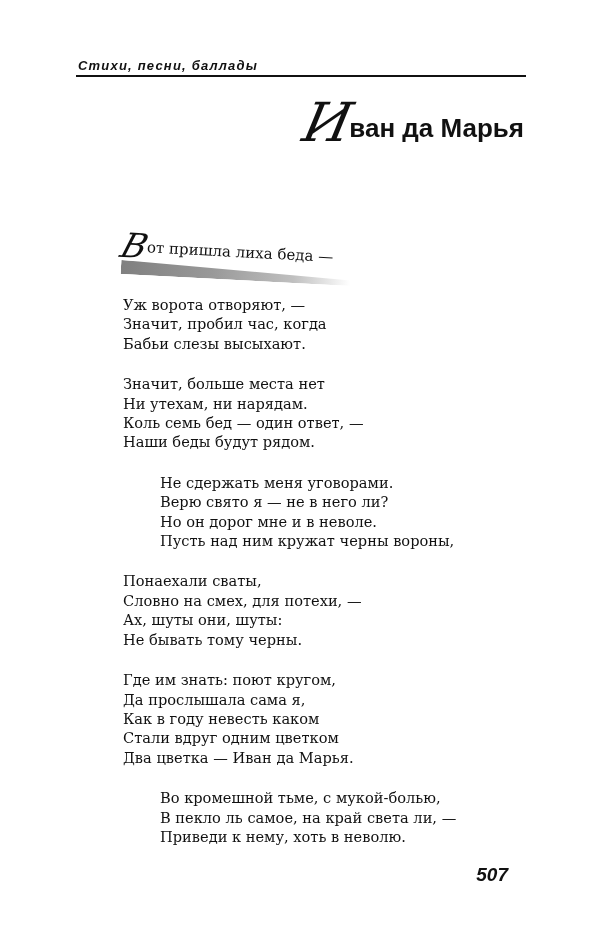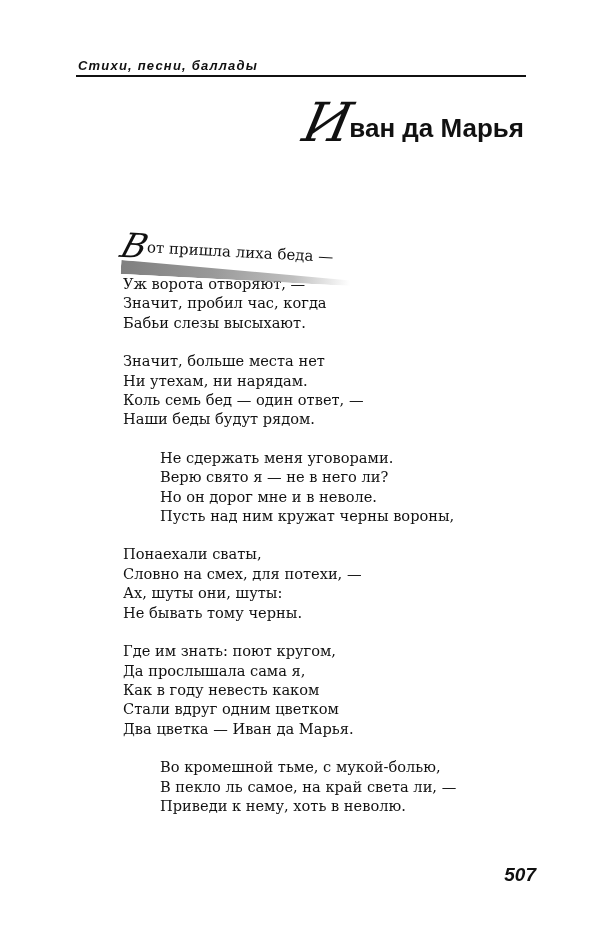--- a/index.html
+++ b/index.html
@@ -23,25 +23,25 @@
     .poem { position: absolute; left: 123px; top: 228px; font-family: "DejaVu Serif", serif; font-size: 14.6px; line-height: 19.4px; }
     .first-line { position: relative; height: 46px; transform: rotate(3deg); transform-origin: left top; }
     .first-line .dropcap { font-family: "DejaVu Serif", serif; font-style: italic; font-size: 34px; line-height: 1; display: inline-block; transform: skewX(-14deg); }
     .first-line .text { font-size: 15px; vertical-align: 6px; }
     .first-line .smudge {
       position: absolute; left: 0; top: 32px; width: 230px; height: 14px;
       background: linear-gradient(90deg, #555 0%, #777 40%, #aaa 75%, rgba(255,255,255,0) 100%);
       clip-path: polygon(0 0, 100% 60%, 100% 100%, 0 100%);
       opacity: 0.75;
     }
-    .stanza { margin-bottom: 19px; }
+    .stanza { margin-bottom: 19px; margin-top: 21px; }
     .stanza.indent { padding-left: 37px; }
     .line { white-space: nowrap; }
     .page-number {
-      position: absolute; right: 64px; top: 864px;
+      position: absolute; right: 92px; top: 864px;
       font-family: "Liberation Sans", sans-serif; font-style: italic; font-weight: bold; font-size: 19px;
     }
   </style>
 </head>
 <body>
 
 <div class="running-head">Стихи, песни, баллады</div>
 <div class="rule"></div>
 
 <div class="title">

